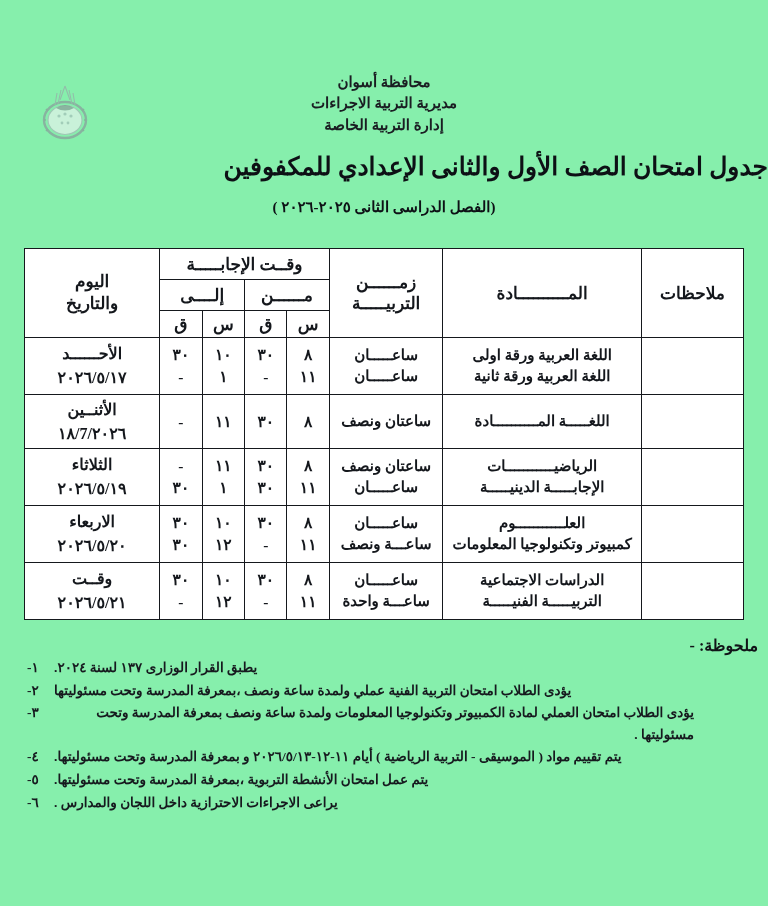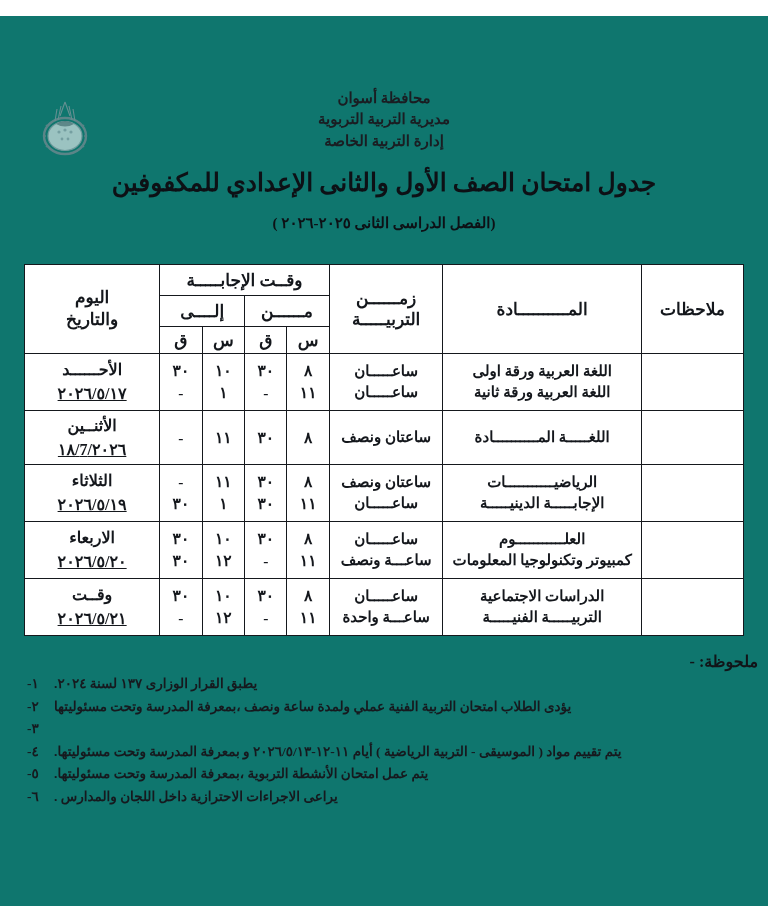--- a/index.html
+++ b/index.html
@@ -13,22 +13,21 @@
     height: 906px;
     position: relative;
     font-family: "Liberation Serif", "DejaVu Serif", serif;
     color: #111418;
     overflow: hidden;
   }
 
   .page {
     position: absolute;
     inset: 0;
-    background: #0f766e;
-    margin-top: 16px;
+    background: #86efac;
   }
 
   
   .header-zone {
     position: absolute;
     top: 72px;
     left: 0;
     right: 0;
     height: 70px;
   }
@@ -54,21 +53,20 @@
     width: 58px;
     height: 62px;
     opacity: 0.62;
   }
 
   .title-main {
     position: absolute;
     top: 152px;
     left: 0;
     right: 0;
-    text-align: center;
     font-size: 25px;
     font-weight: 700;
     color: #0d1015;
     letter-spacing: 0px;
     font-family: "Liberation Serif", "DejaVu Serif", serif;
   }
   .title-sub {
     position: absolute;
     top: 198px;
     left: 0;
@@ -131,21 +129,21 @@
   td.subject  { font-size: 15px; padding: 3px 8px; text-align: center; }
   td.duration { font-size: 15px; padding: 3px 4px; }
   td.timecell { font-size: 15.5px; padding: 3px 0; }
   td.daycell  { font-size: 16px; padding: 4px 2px; line-height: 1.5; }
   td.notes    { }
 
   tr.datarow { height: 54px; }
   tr.datarow.tall { height: 57px; }
 
   .day-name { display: block; }
-  .day-date { display: block; letter-spacing: 0.3px; text-decoration: underline; }
+  .day-date { display: block; letter-spacing: 0.3px; }
 
   
   .notes-zone {
     position: absolute;
     top: 636px;
     right: 8px;
     left: 18px;
   }
   .notes-title {
     font-size: 16px;
@@ -208,21 +206,21 @@
           <circle cx="32" cy="43" r="1.4"></circle>
         </g>
         <g stroke="#868c94" stroke-width="1.6" fill="none">
           <path d="M10 40 L8 40 M48 40 L50 40 M12 31 L10 29 M46 31 L48 29 M12 49 L10 51 M46 49 L48 51"></path>
         </g>
       </svg>
     </div>
 
     <div class="org-lines">
       <div>محافظة أسوان</div>
-      <div>مديرية التربية التربوية</div>
+      <div>مديرية التربية الاجراءات</div>
       <div>إدارة التربية الخاصة</div>
     </div>
   </div>
 
   <div class="title-main">جدول امتحان الصف الأول والثانى الإعدادي للمكفوفين</div>
   <div class="title-sub">(الفصل الدراسى الثانى ٢٠٢٥-٢٠٢٦ )</div>
 
   <div class="table-wrap">
     <table class="schedule">
       <colgroup>
@@ -479,20 +477,21 @@
     <ol class="footnotes" id="footnotes-list">
         <li>
           <span class="fn-text">يطبق القرار الوزارى ١٣٧ لسنة ٢٠٢٤.</span>
           <span class="fn-num">١-</span>
         </li>
         <li class="fn-wide">
           <span class="fn-text">يؤدى الطلاب امتحان التربية الفنية عملي ولمدة ساعة ونصف ،بمعرفة المدرسة وتحت مسئوليتها</span>
           <span class="fn-num">٢-</span>
         </li>
         <li class="fn-wide">
+          <span class="fn-text">يؤدى الطلاب امتحان العملي لمادة الكمبيوتر وتكنولوجيا المعلومات ولمدة ساعة ونصف بمعرفة المدرسة وتحت مسئوليتها .</span>
           <span class="fn-num">٣-</span>
         </li>
         <li class="fn-wide">
           <span class="fn-text">يتم تقييم مواد ( الموسيقى - التربية الرياضية ) أيام ١١-١٢-٢٠٢٦/٥/١٣ و بمعرفة المدرسة وتحت مسئوليتها.</span>
           <span class="fn-num">٤-</span>
         </li>
         <li>
           <span class="fn-text">يتم عمل امتحان الأنشطة التربوية ،بمعرفة المدرسة وتحت مسئوليتها.</span>
           <span class="fn-num">٥-</span>
         </li>

